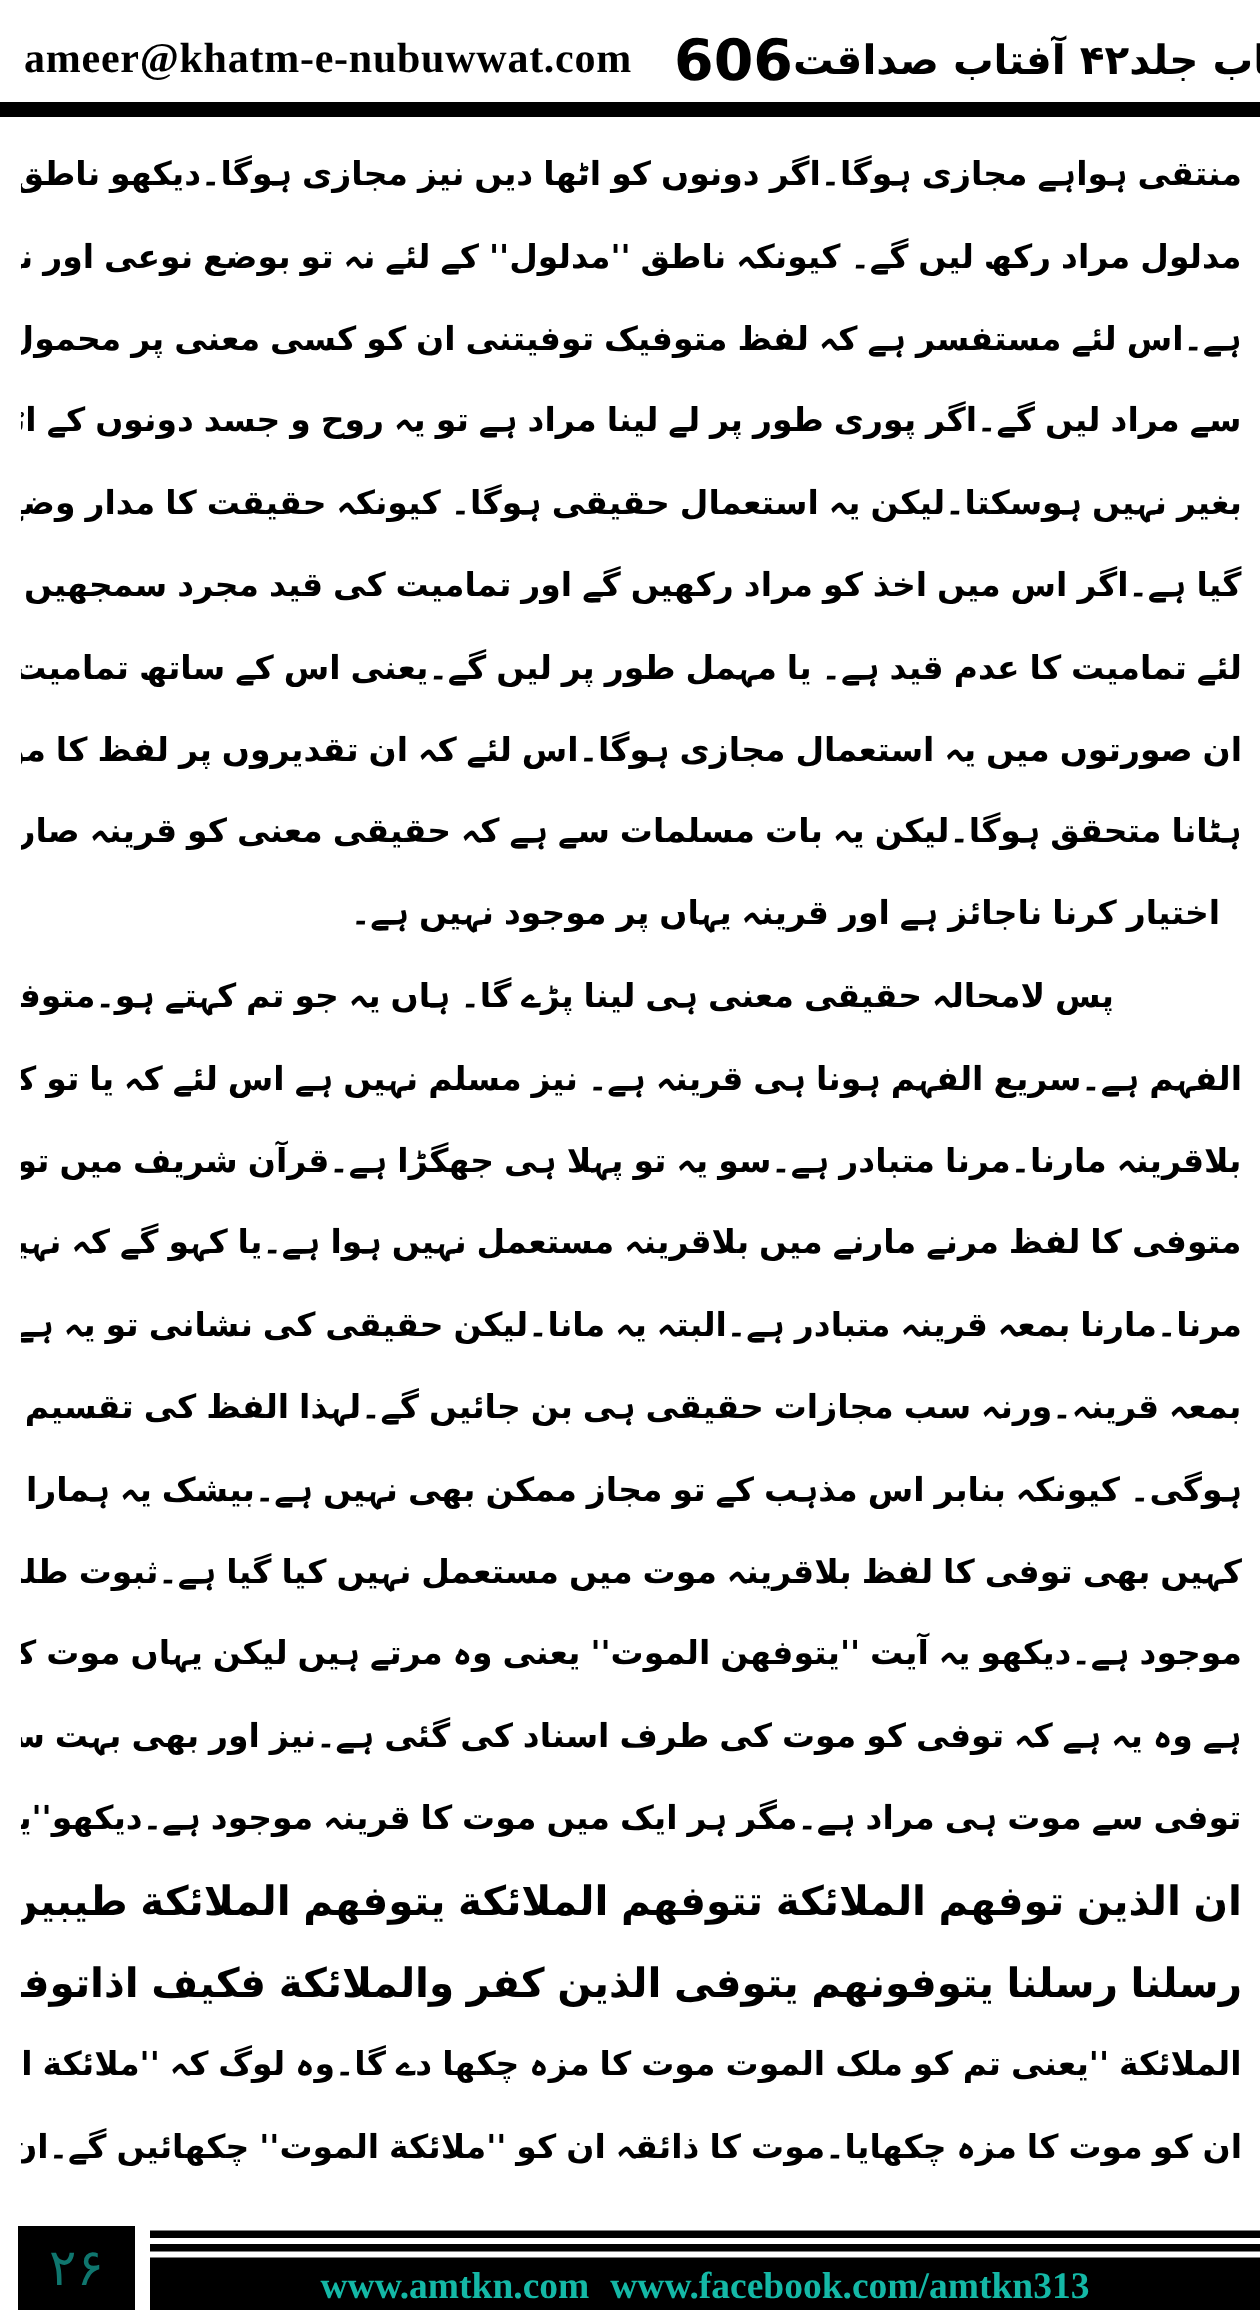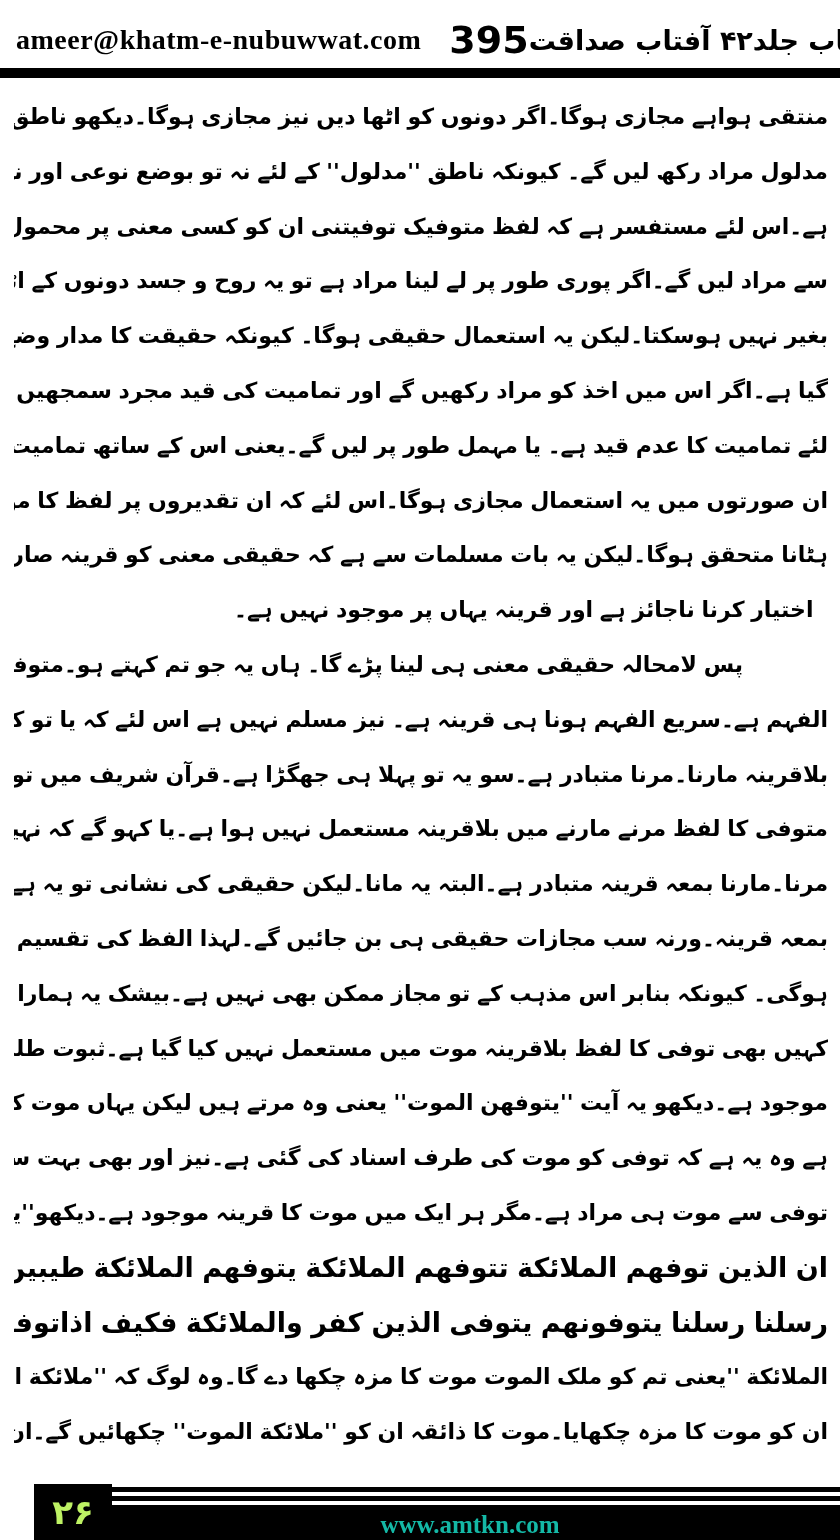--- a/index.html
+++ b/index.html
@@ -81,28 +81,28 @@
   .line.para-start { padding-right: 85px; }
   
   .line.quran {
     font-size: 27px;
     letter-spacing: 0px;
   }
 
   
   .footer-badge {
     position: absolute;
-    left: 34px; top: 1484px;
+    left: 12px; top: 1484px;
     width: 78px; height: 56px;
     background: #000000;
-    color: #bef264;
+    color: #0f766e;
     display: flex;
     align-items: center;
     justify-content: center;
-    font-weight: bold;
+    font-weight: normal;
     font-size: 34px;
   }
   .footer-right {
     position: absolute;
     left: 100px; right: 0; top: 1487px;
     height: 53px;
   }
   .footer-rule { height: 5px; background: #000000; margin-bottom: 4px; }
   .footer-bar {
     height: 39px;
@@ -118,21 +118,21 @@
     white-space: nowrap;
   }
 </style>
 </head>
 <body>
 
 <div class="page">
 
   <div class="header">
     <span class="header-email">ameer@khatm-e-nubuwwat.com</span>
-    <span class="header-pagenum">395</span>
+    <span class="header-pagenum">606</span>
     <span class="header-title">
         <span class="header-title-inner">احتساب جلد۴۲ آفتاب صداقت</span>
       </span>
   </div>
   <div class="header-rule"></div>
 
   <div class="body-text">
     <div class="line">منتقی ہواہے مجازی ہوگا۔اگر دونوں کو اٹھا دیں نیز مجازی ہوگا۔دیکھو ناطق سے جس حالت میں</div>
     <div class="line">مدلول مراد رکھ لیں گے۔ کیونکہ ناطق ''مدلول'' کے لئے نہ تو بوضع نوعی اور نہ بوضع شخصی موضوع</div>
     <div class="line">ہے۔اس لئے مستفسر ہے کہ لفظ متوفیک توفیتنی ان کو کسی معنی پر محمول کریں گے تو کون سا معنی ان</div>
@@ -159,16 +159,17 @@
     <div class="line">الملائکة ''یعنی تم کو ملک الموت موت کا مزہ چکھا دے گا۔وہ لوگ کہ ''ملائکة الموت'' نے</div>
     <div class="line">ان کو موت کا مزہ چکھایا۔موت کا ذائقہ ان کو ''ملائکة الموت'' چکھائیں گے۔ان کو ملائکة</div>
   </div>
 
   <div class="footer-badge">۲۶</div>
   <div class="footer-right">
     <div class="footer-rule"></div>
     <div class="footer-rule"></div>
     <div class="footer-bar">
       <span>www.amtkn.com</span>
+      <span>www.facebook.com/amtkn313</span>
     </div>
   </div>
 
 </div>
 
 </body></html>

